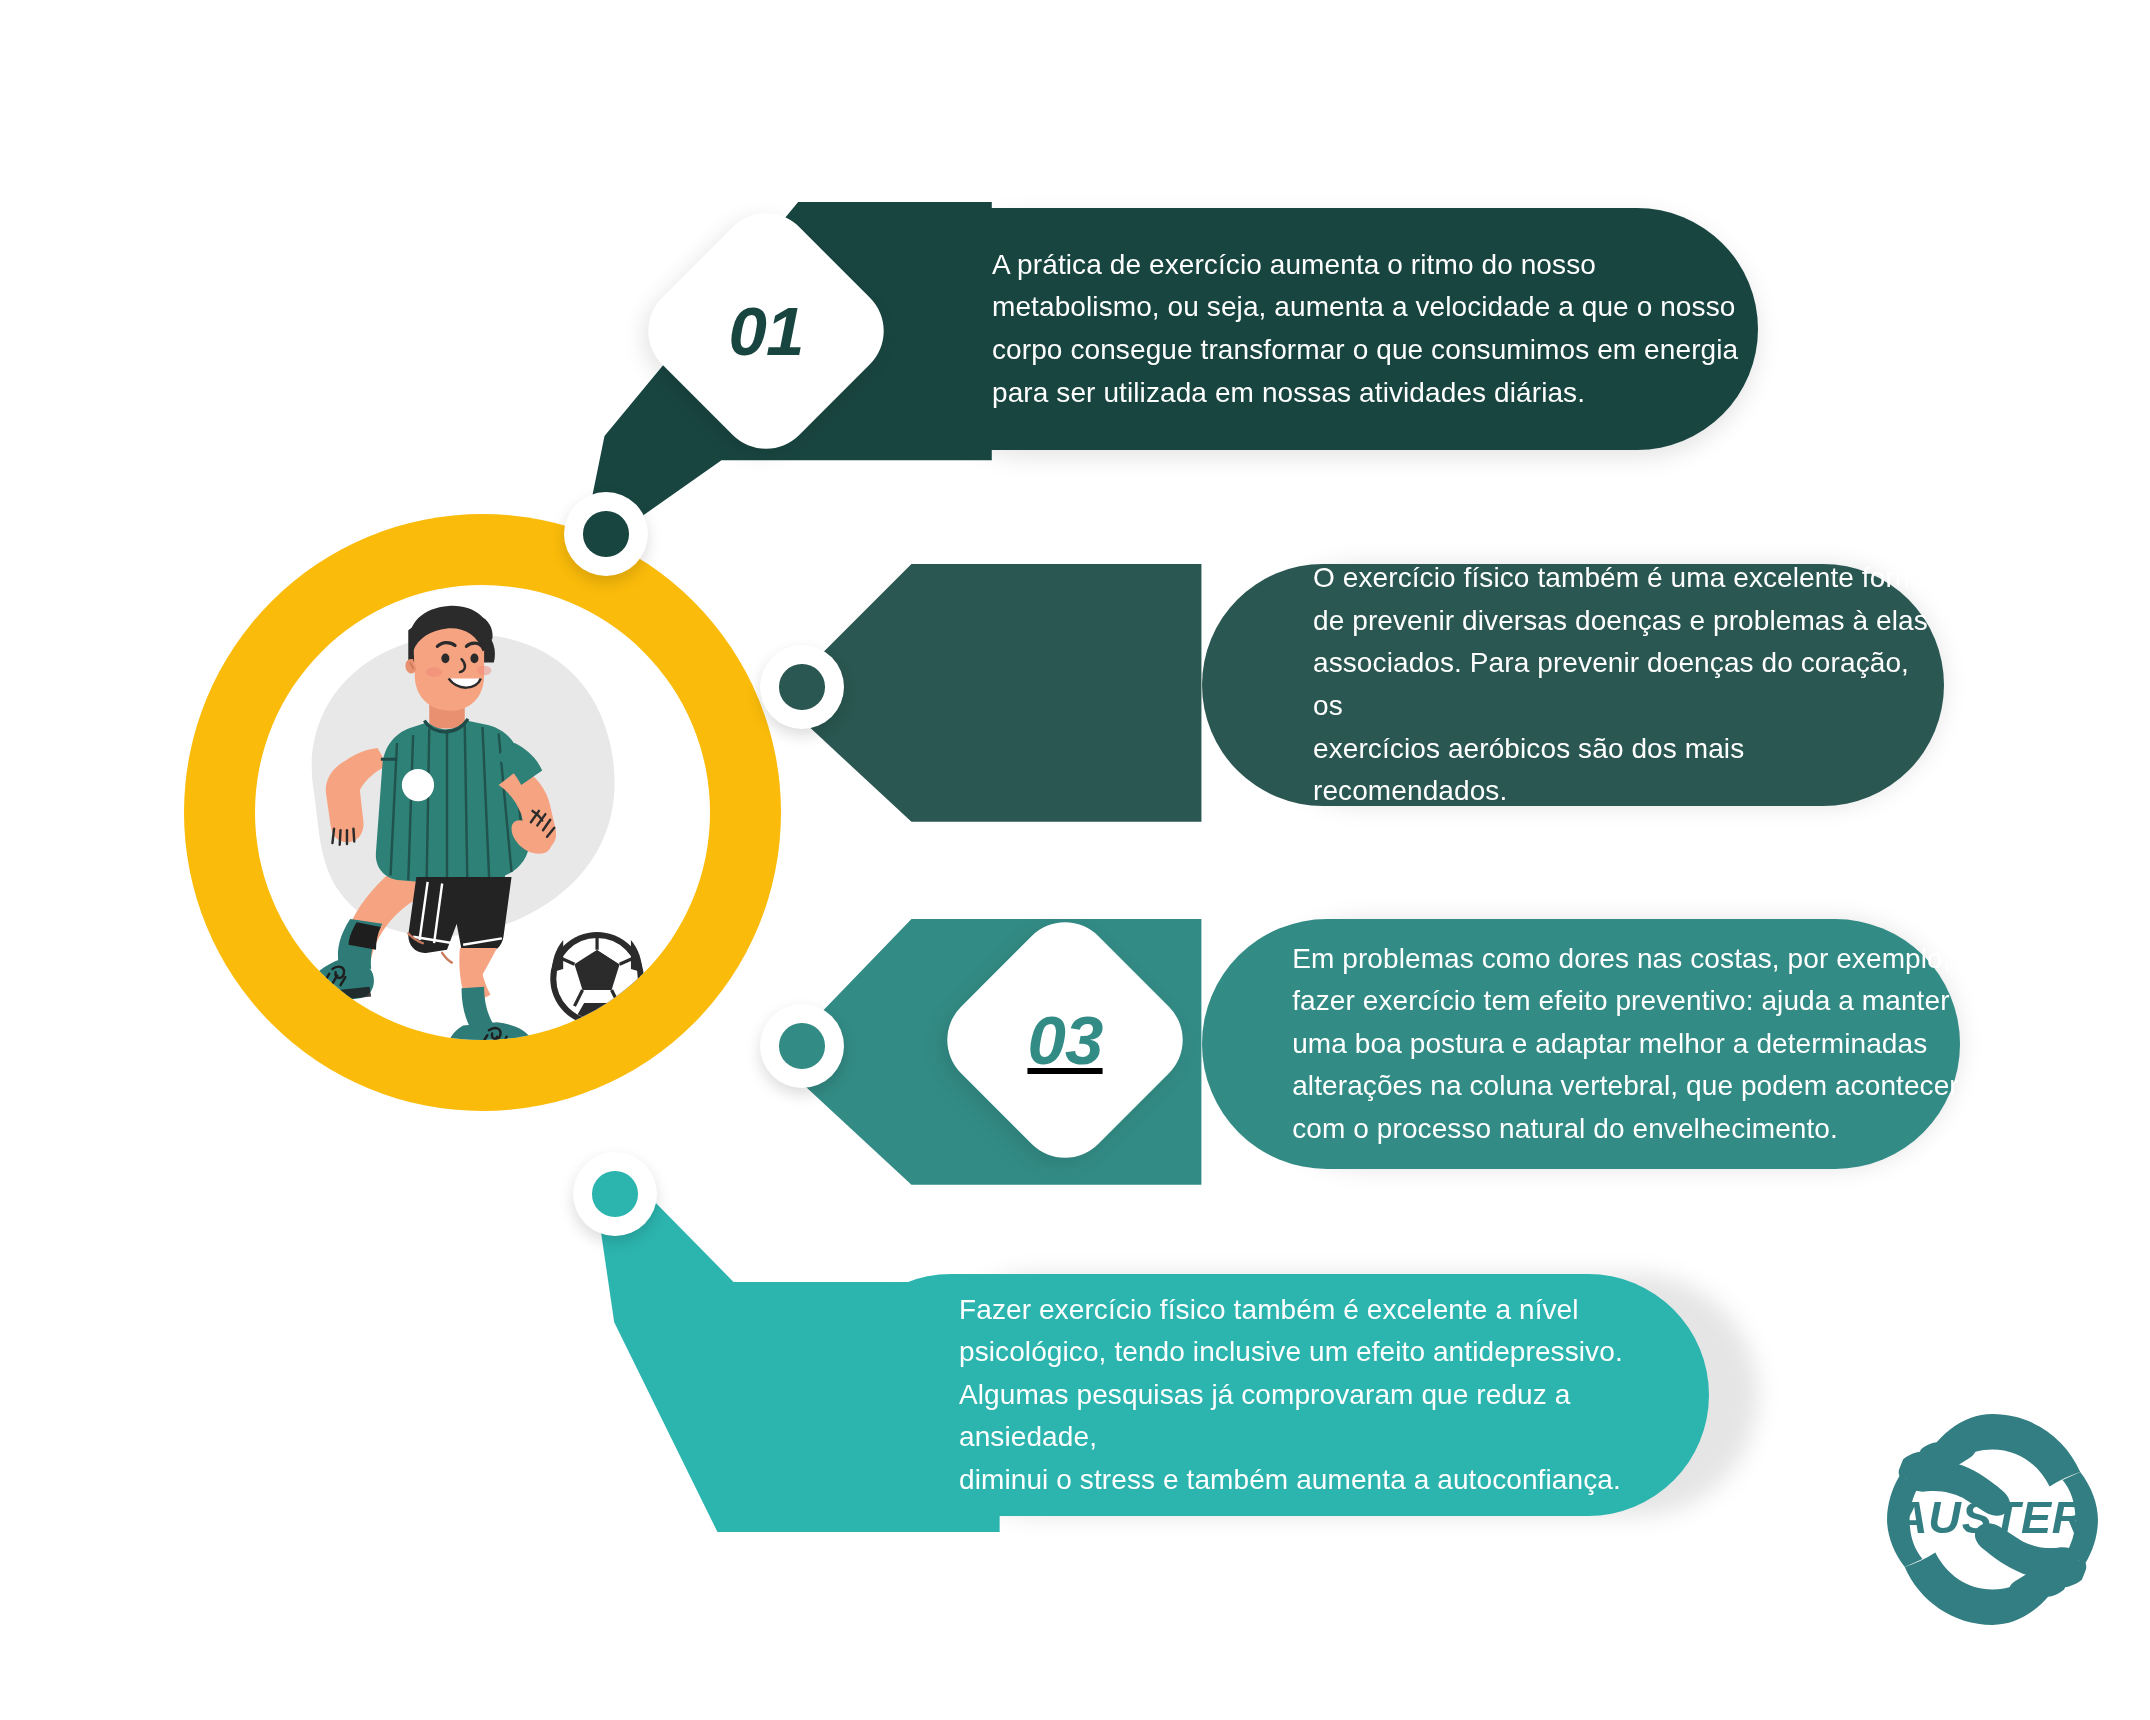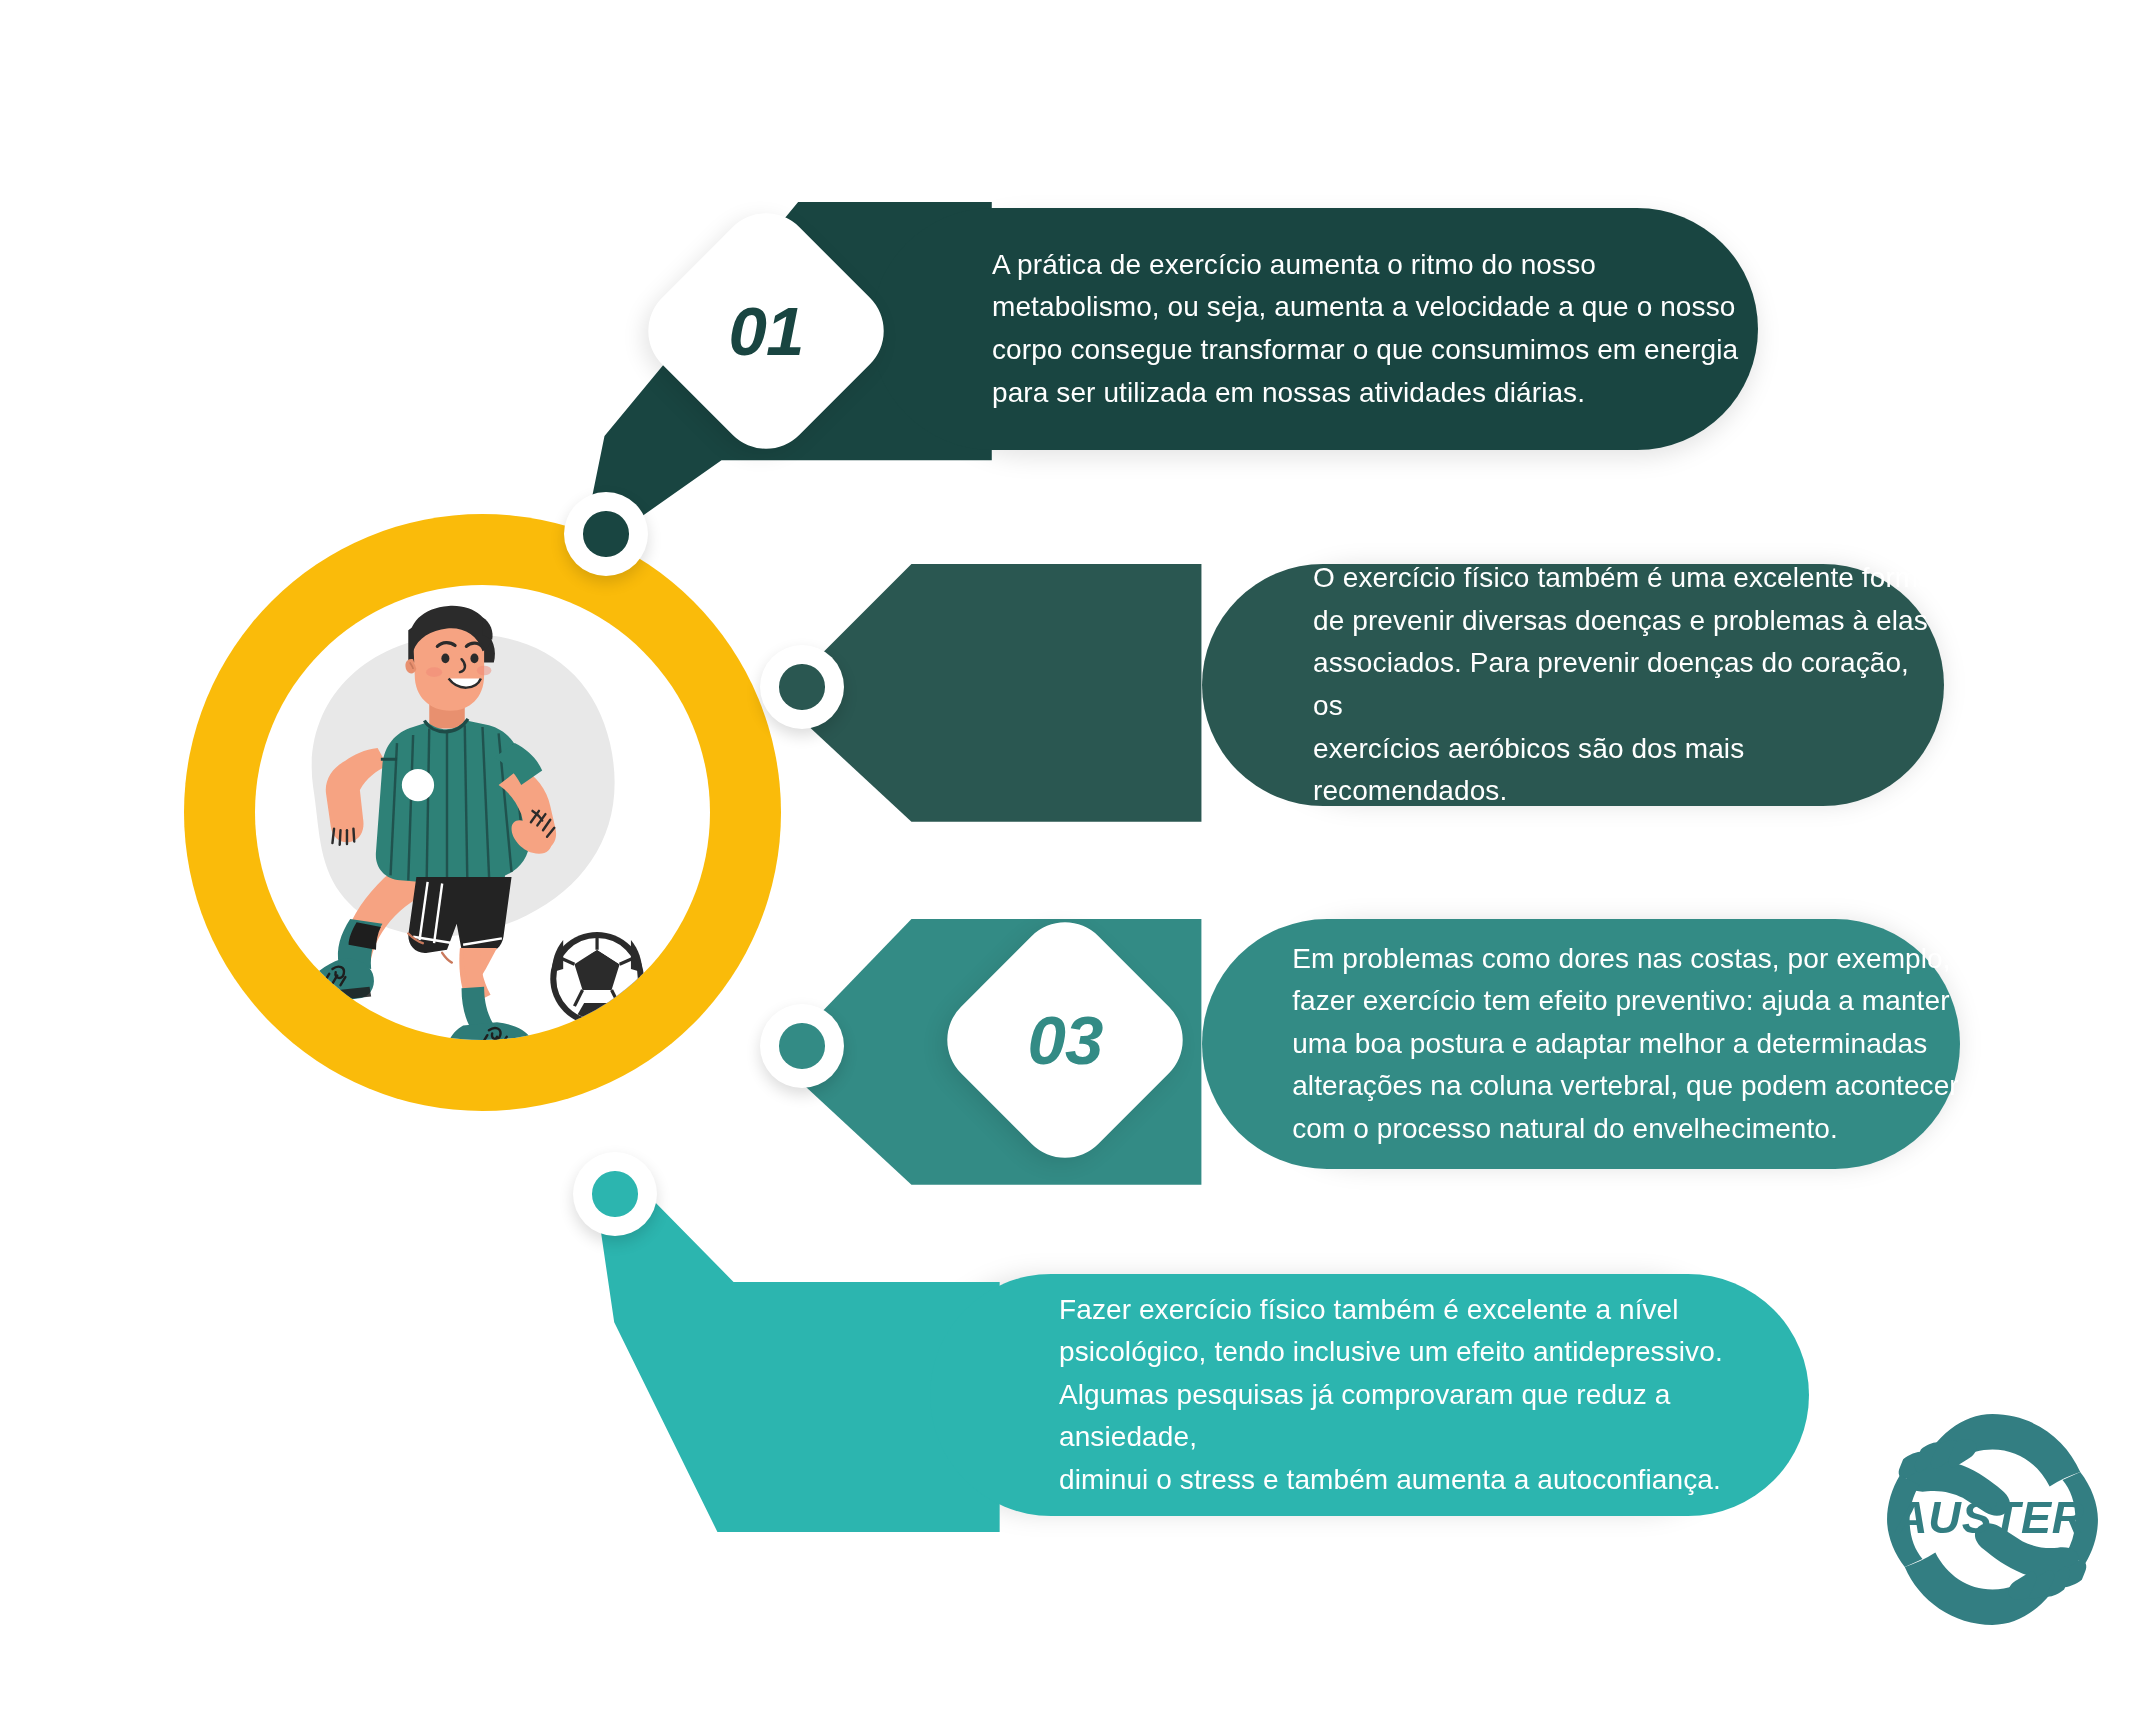--- a/index.html
+++ b/index.html
@@ -170,36 +170,36 @@
   </svg>
 
   <div class="pill" style="left:1202px; top:919px; width:758px; height:250px; background:#338B85; z-index:3; padding-left:89px;justify-content:center;">
     <div class="pill-text">Em problemas como dores nas costas, por exemplo,
 fazer exercício tem efeito preventivo: ajuda a manter
 uma boa postura e adaptar melhor a determinadas
 alterações na coluna vertebral, que podem acontecer
 com o processo natural do envelhecimento.</div>
   </div>
 
-  <div class="badge" style="left:968px; top:943px; width:194px; height:194px;">
+  <div class="badge" style="left:968px; top:943px; width:194px; height:194px;text-decoration:underline;">
     <div class="badge-plate"></div>
     <div class="badge-num" style="color:#338B85;">03</div>
   </div>
 
   <div class="dot" style="left:760px; top:1004px; width:84px; height:84px;">
     <div class="dot-core" style="background:#338B85;"></div>
   </div>
 
   <div class="pill-shadow" style="left:919px; top:1274px; width:839px; height:242px;"></div>
 
   <svg class="tail" style="left:564px; top:1161px; width:452px; height:379px;" viewBox="0 0 560 470">
     <path d="M300 150 L540 150 L540 460 L300 460 L190 460 L62 200 L40 50 L96 34 L210 150 Z" fill="#2CB5AF"></path>
   </svg>
 
-  <div class="pill" style="left:930px; top:1274px; width:879px; height:242px; background:#2CB5AF; z-index:3; padding-left:129px;justify-content:center;">
+  <div class="pill" style="left:830px; top:1274px; width:879px; height:242px; background:#2CB5AF; z-index:3; padding-left:129px;justify-content:center;">
     <div class="pill-text">Fazer exercício físico também é excelente a nível
 psicológico, tendo inclusive um efeito antidepressivo.
 Algumas pesquisas já comprovaram que reduz a ansiedade,
 diminui o stress e também aumenta a autoconfiança.</div>
   </div>
 
 
   <div class="dot" style="left:573px; top:1152px; width:84px; height:84px;">
     <div class="dot-core" style="background:#2CB5AF;"></div>
   </div>

